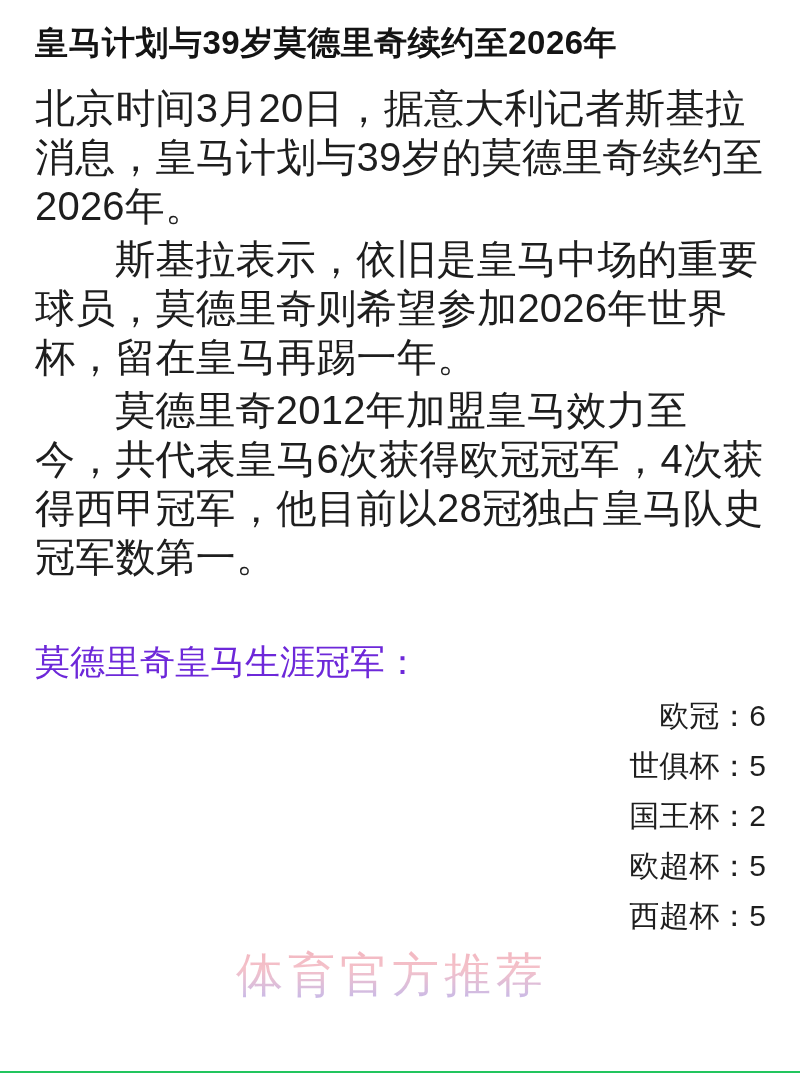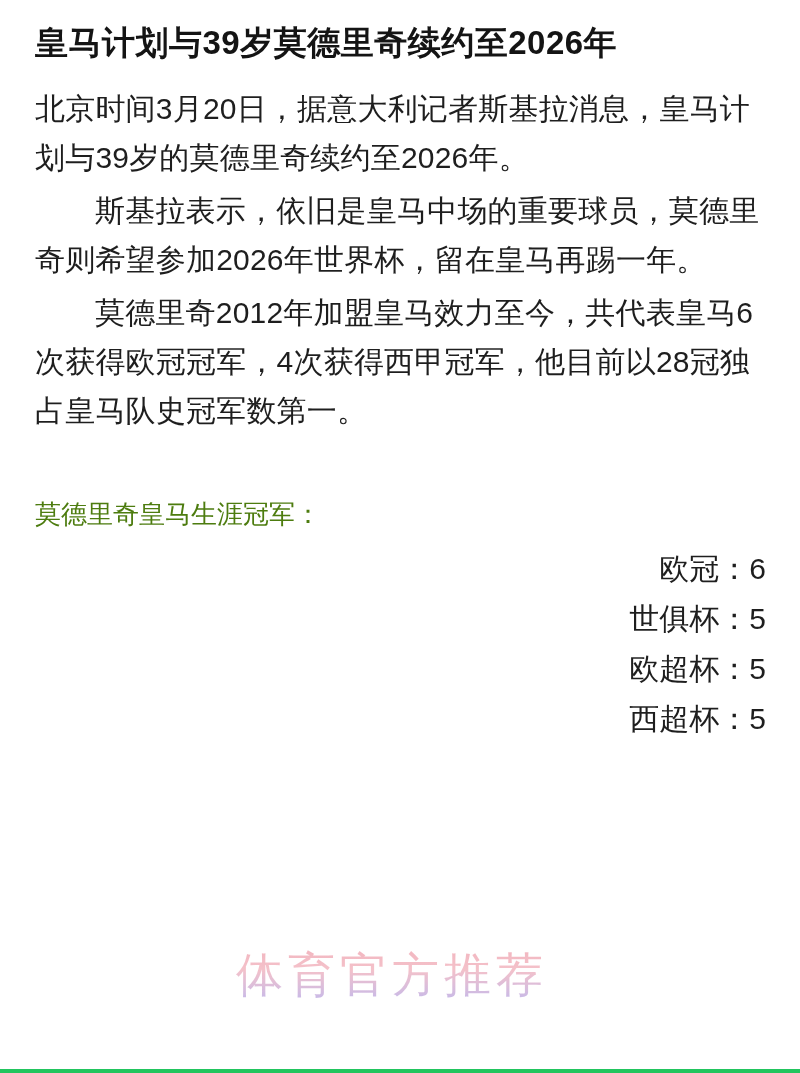--- a/index.html
+++ b/index.html
@@ -6,47 +6,47 @@
   html, body { margin: 0; padding: 0; background: #ffffff; }
 
   .page {
     position: relative;
     width: 800px;
     height: 1073px;
     background: #ffffff;
     padding: 20px 34px 0 35px;
     overflow: hidden;
     font-family: "Liberation Sans", "DejaVu Sans", sans-serif;
-    border-bottom: 4px solid #22c55e;
+    border-bottom: 2px solid #22c55e;
   }
 
   .article-title {
     margin: 0 0 18px 0;
     font-size: 33px;
     line-height: 46px;
     font-weight: 700;
     color: #141414;
     letter-spacing: 0.5px;
   }
 
   .article-paragraph {
     margin: 0 0 4px 0;
-    font-size: 30px;
+    font-size: 40px;
     line-height: 49px;
     color: #1e1e1e;
     letter-spacing: 0.2px;
   }
   .article-paragraph.indent { text-indent: 2em; }
 
   .honors-section { margin-top: 55px; }
 
   .honors-heading {
-    font-size: 26px;
+    font-size: 35px;
     line-height: 49px;
-    color: #4d7c0f;
+    color: #6d28d9;
   }
 
   .honors-list { margin-top: 5px; text-align: right; }
 
   .honor-item {
     font-size: 30px;
     line-height: 50px;
     color: #1e1e1e;
   }
 
@@ -76,20 +76,21 @@
       <p class="article-paragraph">北京时间3月20日，据意大利记者斯基拉消息，皇马计划与39岁的莫德里奇续约至2026年。</p>
       <p class="article-paragraph indent">斯基拉表示，依旧是皇马中场的重要球员，莫德里奇则希望参加2026年世界杯，留在皇马再踢一年。</p>
       <p class="article-paragraph indent">莫德里奇2012年加盟皇马效力至今，共代表皇马6次获得欧冠冠军，4次获得西甲冠军，他目前以28冠独占皇马队史冠军数第一。</p>
     </div>
 
   <div class="honors-section">
     <div class="honors-heading">莫德里奇皇马生涯冠军：</div>
     <div class="honors-list" id="honors-list">
         <div class="honor-item">欧冠：6</div>
         <div class="honor-item">世俱杯：5</div>
+        <div class="honor-item">国王杯：2</div>
         <div class="honor-item">欧超杯：5</div>
         <div class="honor-item">西超杯：5</div>
       </div>
   </div>
 
   <div class="watermark" style="background-image: linear-gradient(rgb(240, 166, 178) 10%, rgb(242, 179, 189) 40%, rgb(185, 169, 228) 90%);">体育官方推荐</div>
 
 </div>
 
 </body></html>

